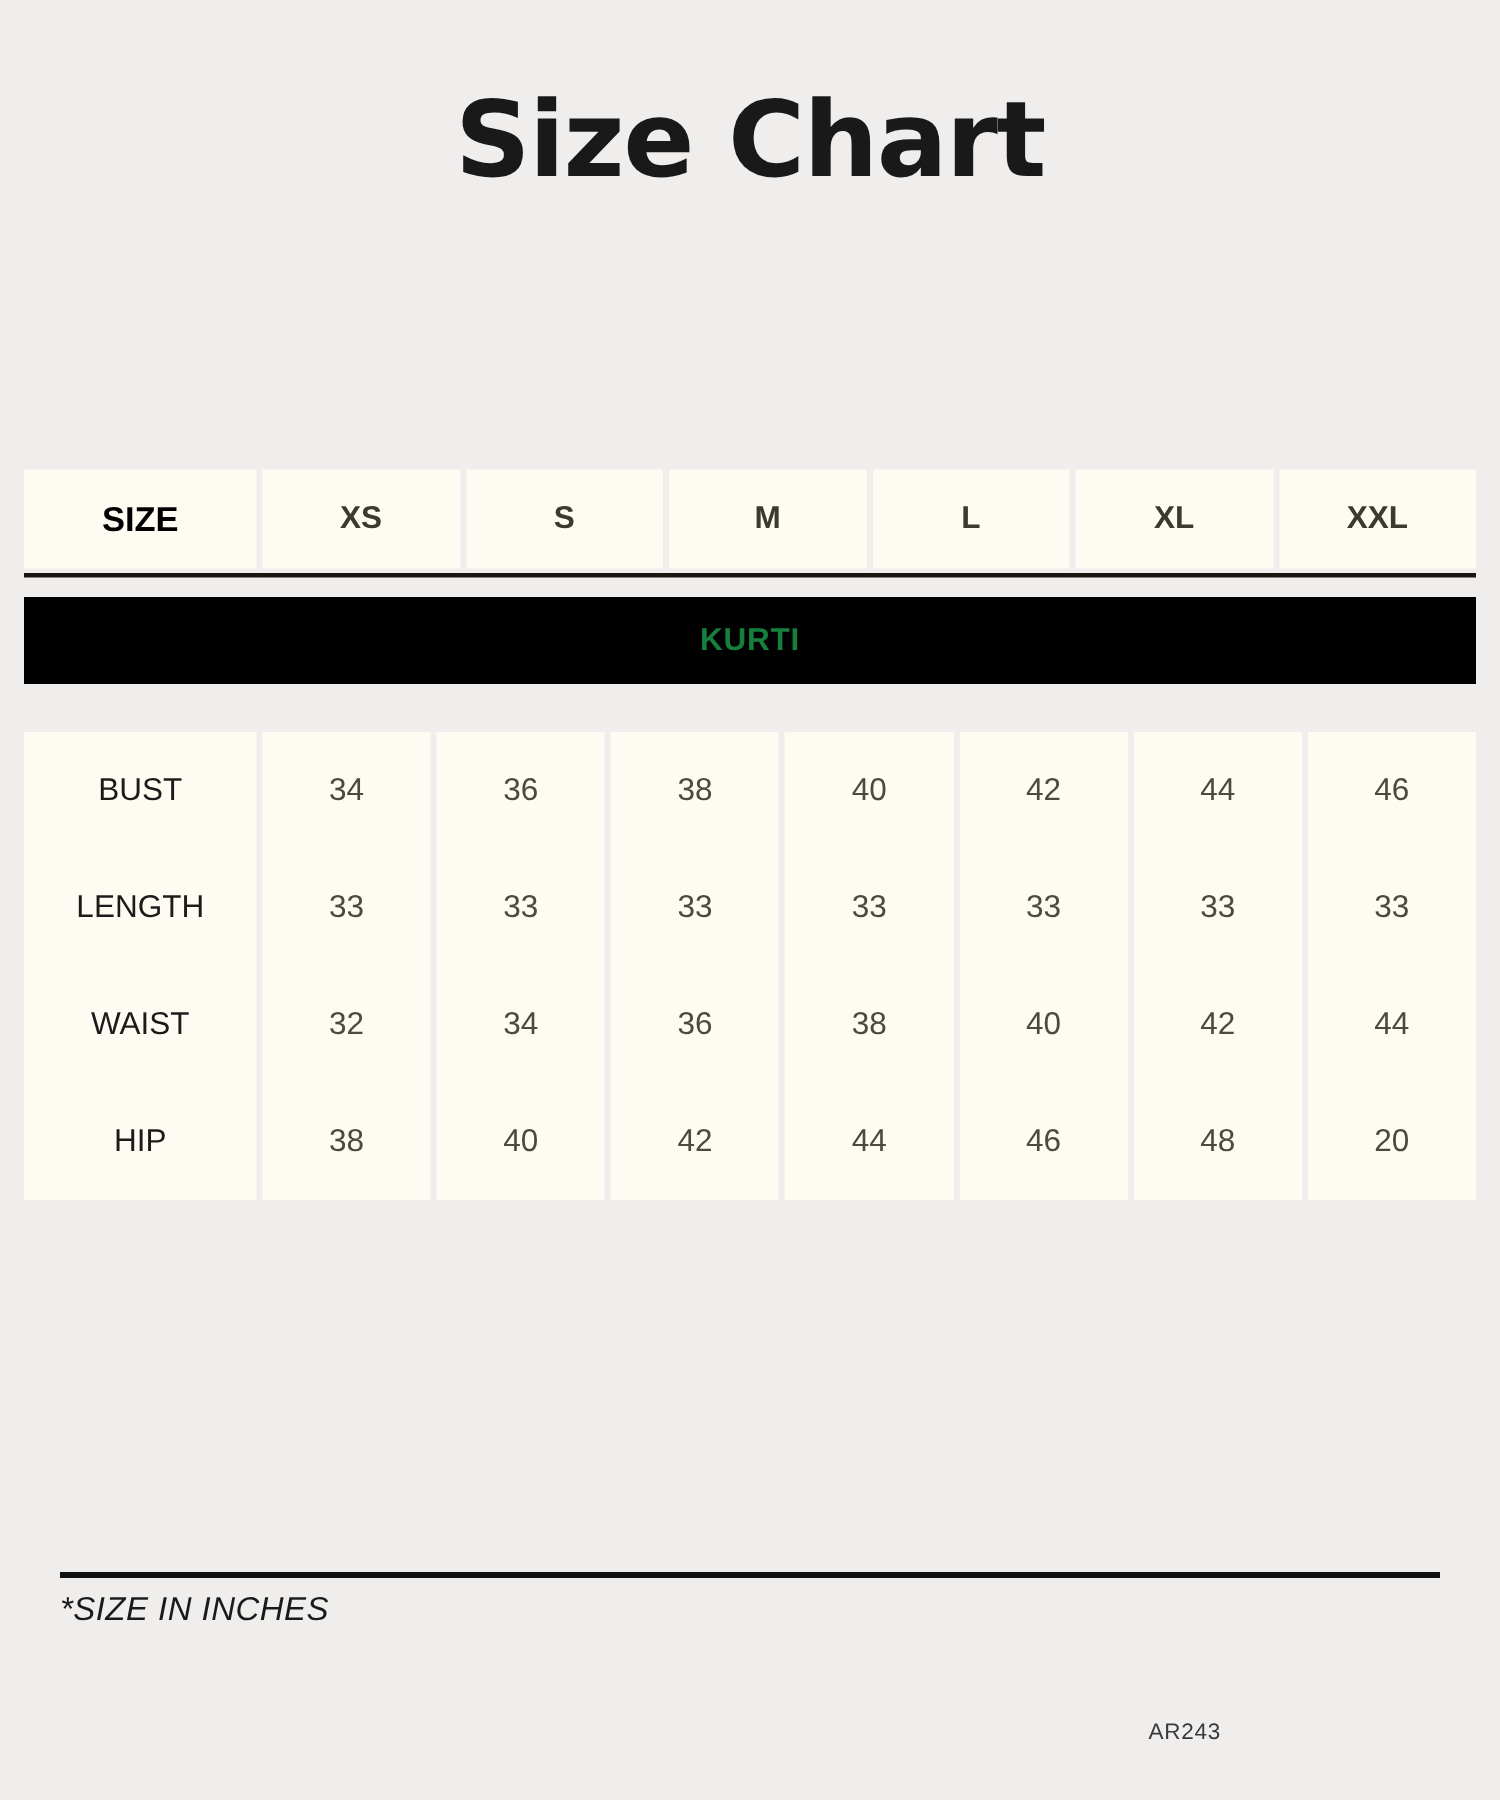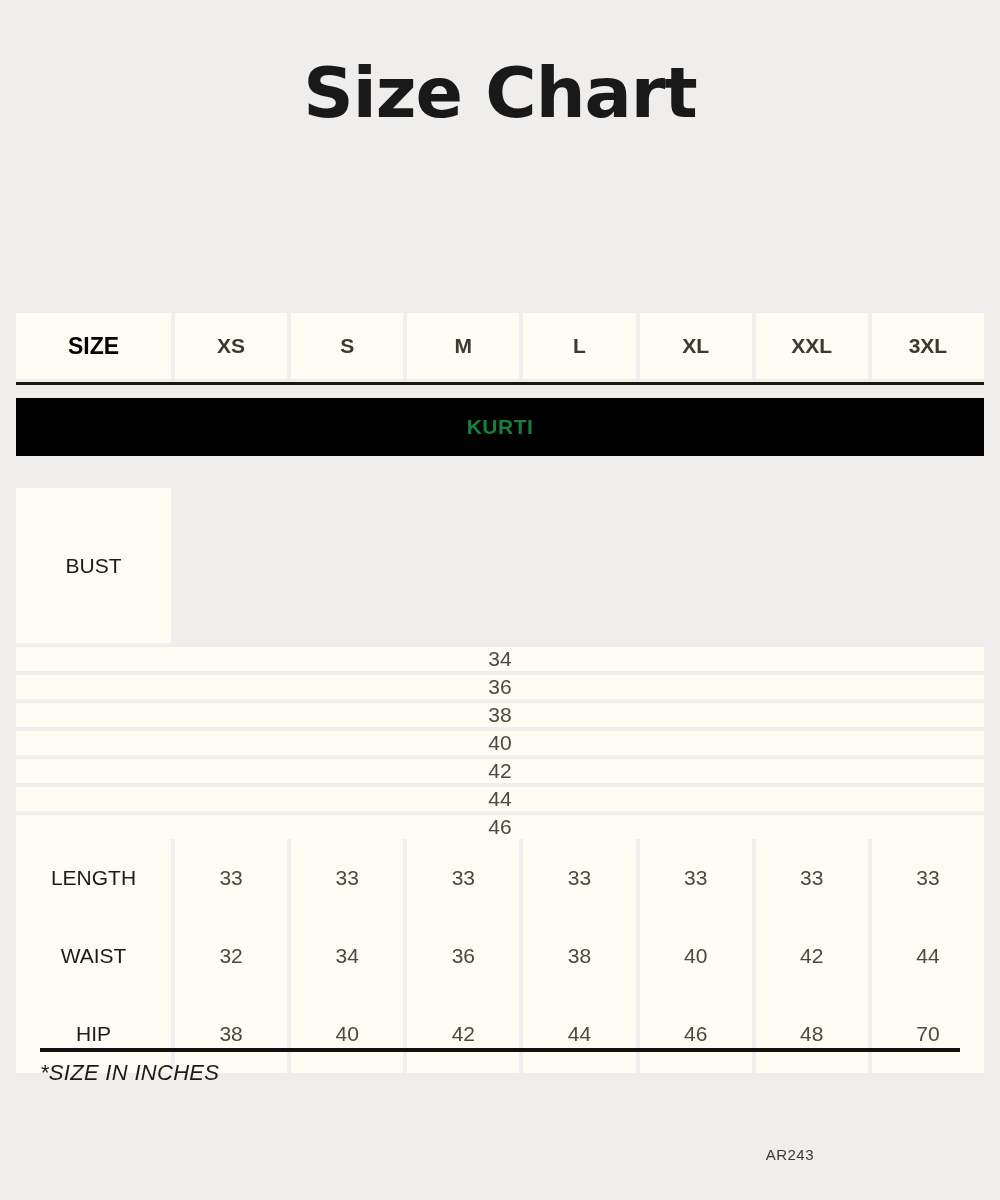--- a/index.html
+++ b/index.html
@@ -105,21 +105,20 @@
     font-size: 21px;
     color: #4b4a3c;
   }
   .data-row .c-label {
     color: #1b1b1b;
     font-size: 21px;
   }
 
   .first-data-row {
     margin-top: 32px;
-    flex-direction: column;
   }
 
   .footer-rule {
     position: absolute;
     left: 40px;
     top: 1048px;
     width: 920px;
     height: 4px;
     background: #111111;
   }
@@ -154,21 +153,20 @@
   <div class="table-area">
 
     <div class="row header-row">
       <div class="cell c-label">SIZE</div>
       <div class="cell c-size">XS</div>
       <div class="cell c-size">S</div>
       <div class="cell c-size">M</div>
       <div class="cell c-size">L</div>
       <div class="cell c-size">XL</div>
       <div class="cell c-size">XXL</div>
-      <div class="cell c-size">3XL</div>
     </div>
 
     <div class="header-underline"></div>
 
     <div class="band">KURTI</div>
 
     <div class="row data-row first-data-row">
       <div class="cell c-label">BUST</div>
       <div class="cell c-size">34</div>
       <div class="cell c-size">36</div>
@@ -202,21 +200,21 @@
     </div>
 
     <div class="row data-row">
       <div class="cell c-label">HIP</div>
       <div class="cell c-size">38</div>
       <div class="cell c-size">40</div>
       <div class="cell c-size">42</div>
       <div class="cell c-size">44</div>
       <div class="cell c-size">46</div>
       <div class="cell c-size">48</div>
-      <div class="cell c-size">70</div>
+      <div class="cell c-size">20</div>
     </div>
 
   </div>
 
   <div class="footer-rule"></div>
   <div class="footnote">*SIZE IN INCHES</div>
   <div class="code">AR243</div>
 
 </div>
 

